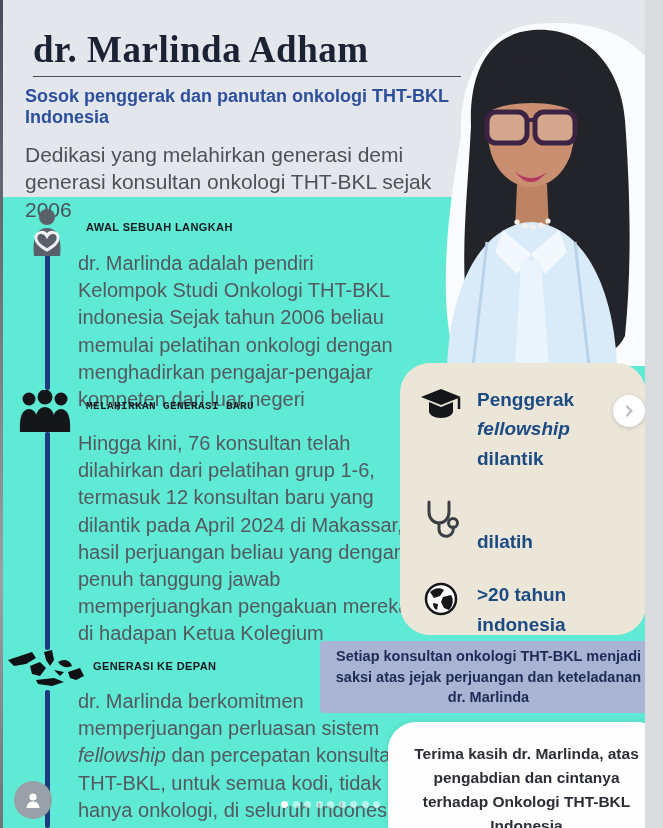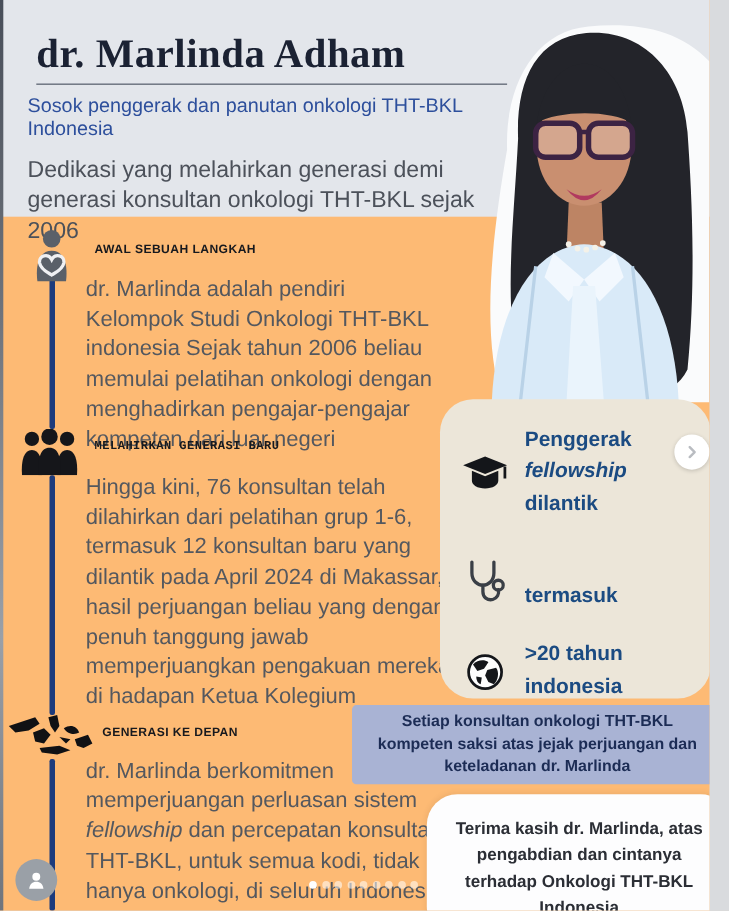--- a/index.html
+++ b/index.html
@@ -1,33 +1,33 @@
 <!DOCTYPE html>
 <html><head>
 <meta charset="utf-8">
 <style>
   * { margin:0; padding:0; box-sizing:border-box; }
   html,body { background:#d9dbde; }
   .stage {
     position:relative; width:645px; height:828px; overflow:hidden;
-    background:#fdba74;
+    background:#5eead4;
     font-family:"Liberation Sans","DejaVu Sans",sans-serif;
   }
   .header-band { position:absolute; left:0; top:0; width:663px; height:197px; background:#e3e6eb; }
   .edge-strip { position:absolute; left:0; top:0; width:3px; height:828px;
     background:linear-gradient(#484e59,#6f747c 35%,#9aa0a8 70%,#6f747c); }
 
   
   .title { position:absolute; left:33px; top:28px; width:440px;
     font-family:"Liberation Serif","DejaVu Serif",serif; font-weight:700;
     font-size:37px; letter-spacing:.5px; color:#1b2233; }
   .title-rule { position:absolute; left:33px; top:76px; width:428px; height:0;
     border-top:1.6px solid #454d5c; }
   .subtitle { position:absolute; left:25px; top:86px; width:452px;
-    font-size:18px; font-weight:400; color:#2d4f9c; line-height:1.17; }
+    font-size:18px; font-weight:700; color:#2d4f9c; line-height:1.17; }
   .dedication { position:absolute; left:25px; top:141px; width:408px;
     font-size:21px; color:#4c515a; line-height:1.3; }
 
   
   .tl-seg { position:absolute; left:45px; width:5px; background:#1d3b7c; border-radius:2px; }
   .tl-1 { top:252px; height:138px; }
   .tl-2 { top:432px; height:218px; }
   .tl-3 { top:690px; height:138px; }
 
   
@@ -42,21 +42,21 @@
   .sec-3 .sec-icon { left:6px;  top:2px; } .sec-3 .sec-head { left:93px; top:14px; } .sec-3 .sec-body { top:42px; width:340px; }
   .ital { font-style:italic; }
 
   
   .portrait { position:absolute; right:0; top:16px; width:228px; height:350px; }
 
   
   .stats-card { position:absolute; left:400px; top:363px; width:246px; height:272px;
     background:#ece6d9; border-radius:30px; padding:22px 16px 18px 20px;
     display:flex; flex-direction:column; gap:24px; }
-  .stat-row { display:flex; gap:15px; align-items:center; }
+  .stat-row { display:flex; gap:15px; align-items:flex-start; }
   .stat-icon { flex:0 0 42px; display:flex; justify-content:center; margin-top:2px; }
   .stat-text { font-size:19px; font-weight:700; color:#1b4b82; line-height:1.55; }
 
   .next-btn { position:absolute; left:613px; top:395px; width:32px; height:32px;
     background:#fff; border:none; border-radius:50%;
     box-shadow:0 1px 4px rgba(0,0,0,.18); cursor:pointer;
     display:flex; align-items:center; justify-content:center; }
 
   
   .banner { position:absolute; left:320px; top:641px; width:337px; height:72px;
@@ -170,21 +170,21 @@
       <p class="stat-text"><span>Penggerak</span><br><span class="ital">fellowship</span><br><span>dilantik</span></p>
     </div>
     <div class="stat-row">
       <span class="stat-icon">
         <svg width="36" height="40" viewBox="0 0 36 40">
             <path d="M6 3 L6 13 C6 20 11 24 16 24 C21 24 26 20 26 13 L26 3" fill="none" stroke="#3a3f46" stroke-width="3" stroke-linecap="round"></path>
             <path d="M16 24 L16 30 C16 35 20 38 25 37 C29 36 31 32 30 28" fill="none" stroke="#3a3f46" stroke-width="3" stroke-linecap="round"></path>
             <circle cx="30" cy="24" r="4.5" fill="none" stroke="#3a3f46" stroke-width="3"></circle>
           </svg>
       </span>
-      <p class="stat-text"><br><span>termasuk</span></p>
+      <p class="stat-text"><br><span>dilatih</span></p>
     </div>
     <div class="stat-row">
       <span class="stat-icon">
         <svg width="34" height="34" viewBox="0 0 34 34">
             <circle cx="17" cy="17" r="15" fill="#fdfdfd" stroke="#14161a" stroke-width="2.5"></circle>
             <path d="M6 10 C10 6 16 5 20 8 L16 14 L10 16 Z" fill="#14161a"></path>
             <path d="M19 15 L27 13 C30 17 29 24 25 28 L20 26 L17 20 Z" fill="#14161a"></path>
             <path d="M9 21 L14 22 L13 28 C10 27 9 24 9 21 Z" fill="#14161a"></path>
           </svg>
       </span>
@@ -192,21 +192,21 @@
     </div>
   </aside>
 
   <button class="next-btn">
     <svg width="12" height="12" viewBox="0 0 12 12">
         <path d="M4 1.5 L8.5 6 L4 10.5" fill="none" stroke="#b9bcc1" stroke-width="2.2" stroke-linecap="round" stroke-linejoin="round"></path>
       </svg>
   </button>
 
   <div class="banner">
-    <p>Setiap konsultan onkologi THT-BKL kompeten saksi atas jejak perjuangan dan keteladanan dr. Marlinda</p>
+    <p>Setiap konsultan onkologi THT-BKL menjadi saksi atas jejak perjuangan dan keteladanan dr. Marlinda</p>
   </div>
 
   <div class="thanks-card">
     <p>Terima kasih dr. Marlinda, atas pengabdian dan cintanya terhadap Onkologi THT-BKL Indonesia</p>
   </div>
 
   <div class="avatar">
     <svg width="22" height="22" viewBox="0 0 22 22">
         <circle cx="11" cy="8" r="3.6" fill="#ffffff"></circle>
         <path d="M4.5 19 C5 14.5 7.5 12.5 11 12.5 C14.5 12.5 17 14.5 17.5 19 Z" fill="#ffffff"></path>

